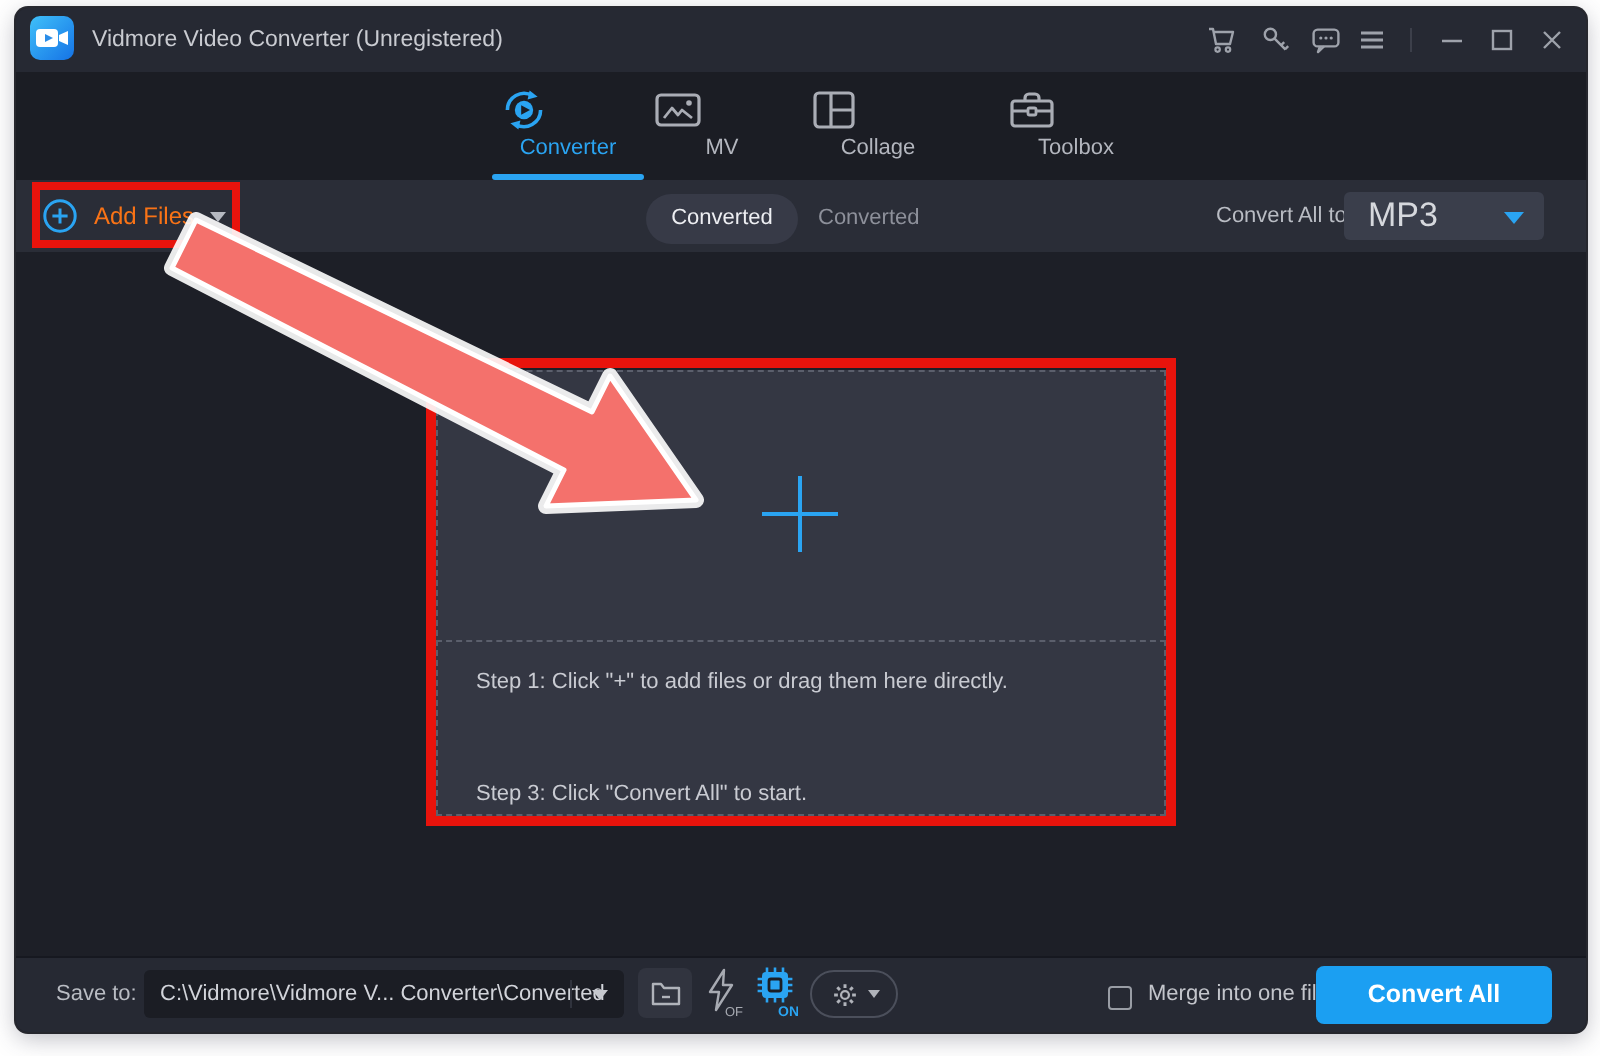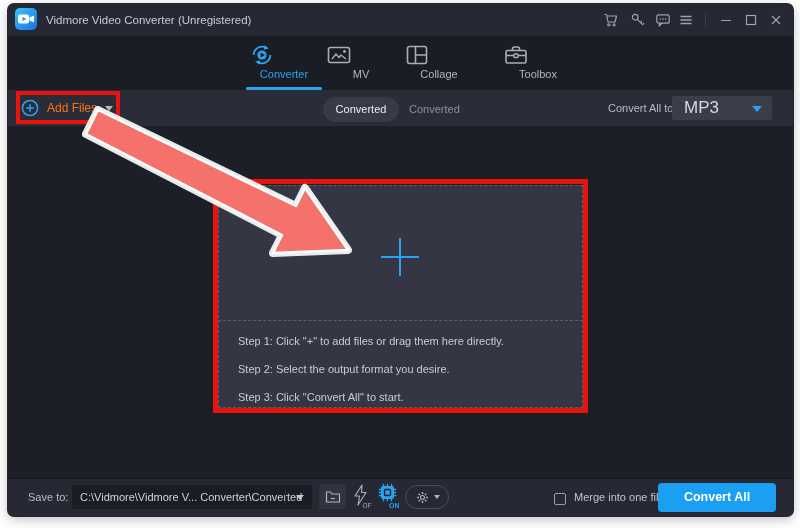--- a/index.html
+++ b/index.html
@@ -189,21 +189,20 @@
   <div class="abs content"></div>
 
   <div class="abs dropzone"></div>
   <div class="abs dz-divider"></div>
   <div class="abs dz-plus">
     <svg viewBox="0 0 44 44" width="44" height="44">
       <path d="M22 3v38M3 22h38" stroke="#2aa4f2" stroke-width="2" fill="none"></path>
     </svg>
   </div>
   <div class="abs step" style="top:331px">Step 1: Click "+" to add files or drag them here directly.</div>
-  <div class="abs step" style="top:359px">Step 2: Select the output format you desire.</div>
   <div class="abs step" style="top:387px">Step 3: Click "Convert All" to start.</div>
 
   <div class="abs redbox-dropzone"></div>
 
   <svg class="abs arrow-overlay" viewBox="0 0 785 512">
     <polygon points="90,106 288,202 297,184 340,246 265,249 274,231 78,130" fill="#ffffff" stroke="#ffffff" stroke-width="8" stroke-linejoin="round" opacity="0.9"></polygon>
     <polygon points="90,106 288,202 297,184 340,246 265,249 274,231 78,130" fill="#f4716c" stroke="#ffffff" stroke-width="2.5" stroke-linejoin="round"></polygon>
   </svg>
 
   <div class="abs bottombar"></div>

